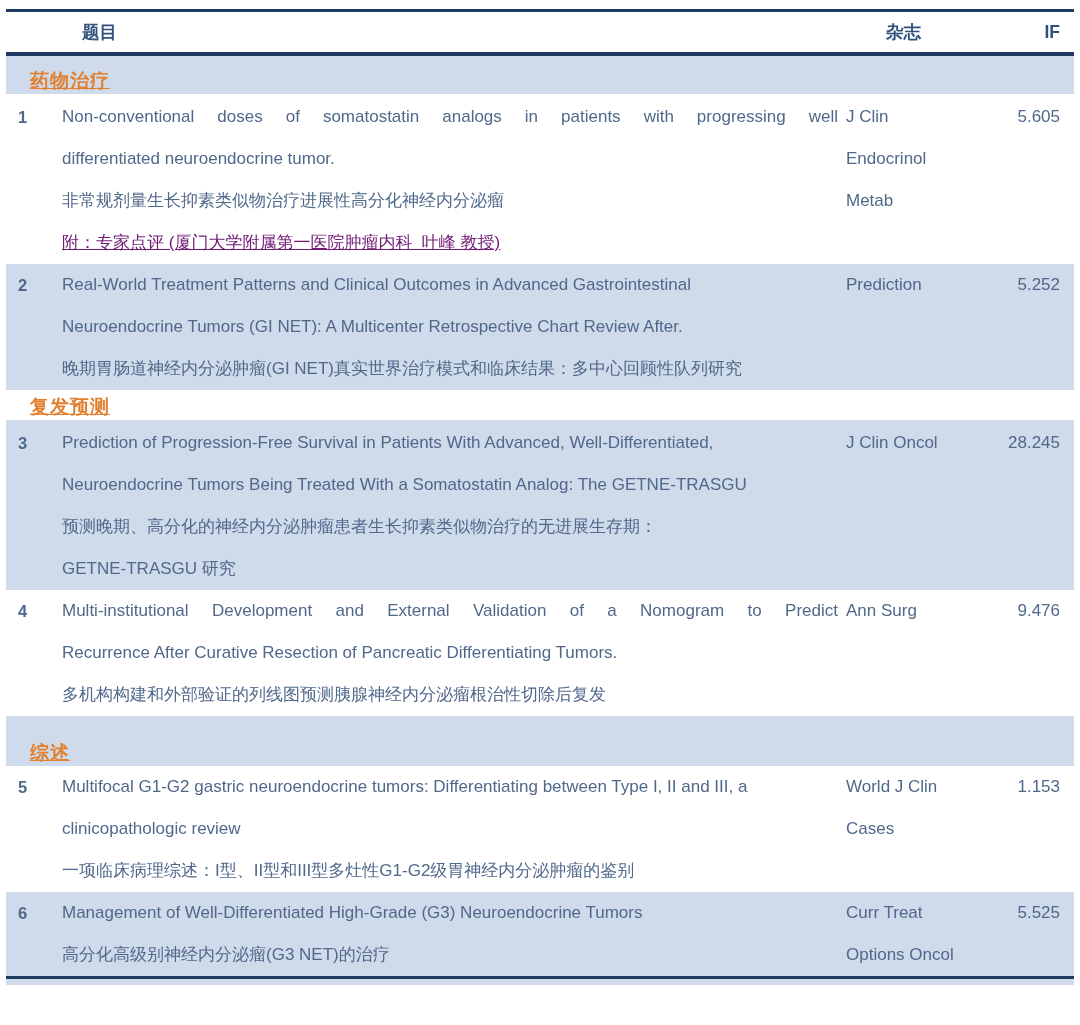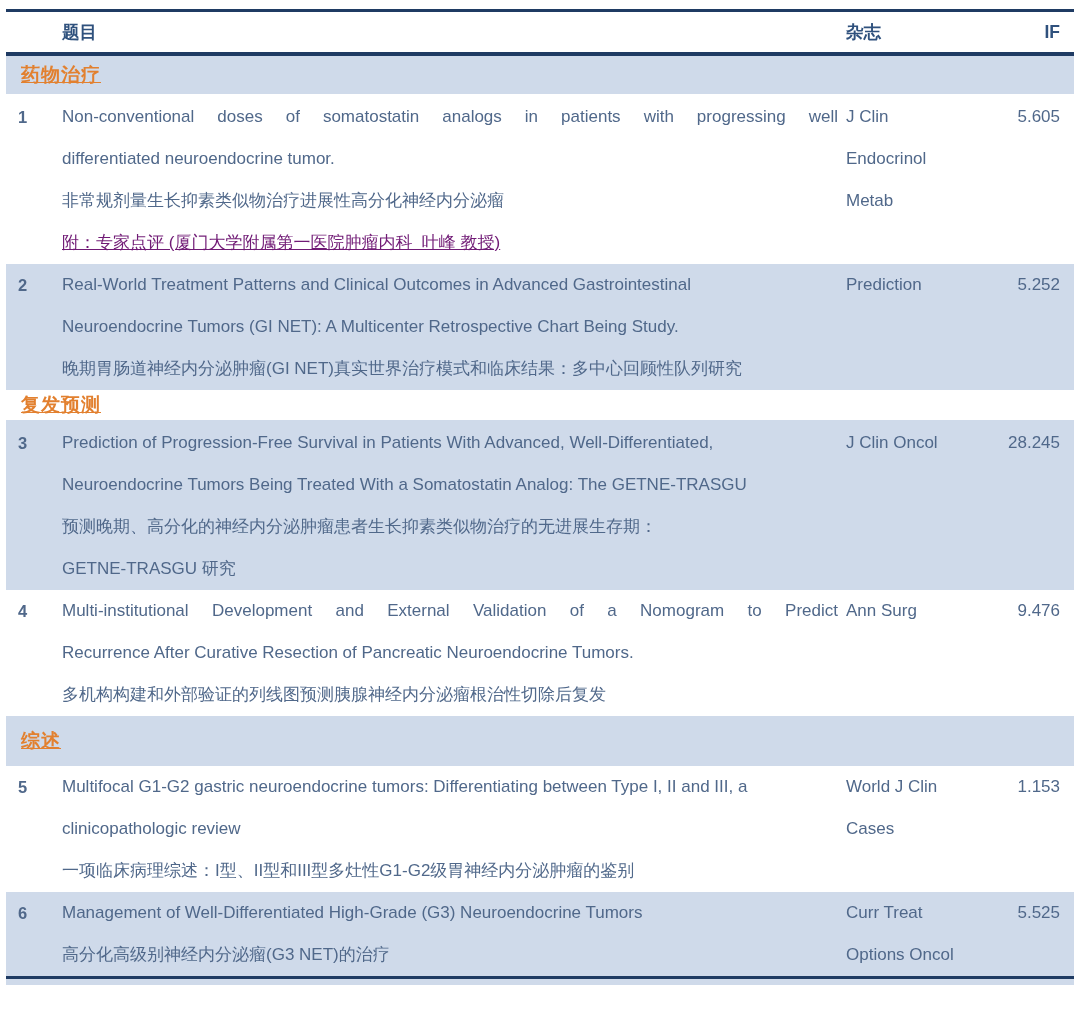--- a/index.html
+++ b/index.html
@@ -16,32 +16,33 @@
     margin-top: 9px;
     height: 40px;
     border-top: 3px solid #1F3B63;
     border-bottom: 4px solid #1F3B63;
     display: flex;
     align-items: center;
     padding: 0 14px 0 12px;
     color: #2F517D;
     font-weight: bold;
     font-size: 17.5px;
+    gap: 20px;
   }
 
   
   .col-num     { width: 44px; flex: none; }
   .col-title   { width: 776px; flex: none; }
   .col-journal { width: 122px; flex: none; margin-left: 8px; }
   .col-if      { flex: 1; text-align: right; }
 
   
   .section {
-    display: flex; align-items: center;
-    padding-left: 15px;
+    display: flex; align-items: flex-end;
+    padding-left: 24px;
   }
   .s1 { height: 38px; }
   .s2 { height: 30px; }
   .s3 { height: 50px; }
   .section-label {
     color: #E2802F;
     font-weight: bold;
     font-size: 19px;
     text-decoration: underline;
     letter-spacing: 1px;
@@ -106,21 +107,21 @@
         <span class="ln">Endocrinol</span>
         <span class="ln">Metab</span>
       </div>
       <div class="col-if">5.605</div>
     </div>
 
     <div class="row shaded">
       <div class="col-num">2</div>
       <div class="col-title">
         <span class="ln">Real-World Treatment Patterns and Clinical Outcomes in Advanced Gastrointestinal</span>
-        <span class="ln">Neuroendocrine Tumors (GI NET): A Multicenter Retrospective Chart Being Study.</span>
+        <span class="ln">Neuroendocrine Tumors (GI NET): A Multicenter Retrospective Chart Review After.</span>
         <span class="ln">晚期胃肠道神经内分泌肿瘤(GI NET)真实世界治疗模式和临床结果：多中心回顾性队列研究</span>
       </div>
       <div class="col-journal">
         <span class="ln">Prediction</span>
       </div>
       <div class="col-if">5.252</div>
     </div>
 
     <div class="section s2">
       <span class="section-label">复发预测</span>
@@ -137,21 +138,21 @@
       <div class="col-journal">
         <span class="ln">J Clin Oncol</span>
       </div>
       <div class="col-if">28.245</div>
     </div>
 
     <div class="row">
       <div class="col-num">4</div>
       <div class="col-title">
         <span class="ln stretch">Multi-institutional Development and External Validation of a Nomogram to Predict</span>
-        <span class="ln">Recurrence After Curative Resection of Pancreatic Neuroendocrine Tumors.</span>
+        <span class="ln">Recurrence After Curative Resection of Pancreatic Differentiating Tumors.</span>
         <span class="ln">多机构构建和外部验证的列线图预测胰腺神经内分泌瘤根治性切除后复发</span>
       </div>
       <div class="col-journal">
         <span class="ln">Ann Surg</span>
       </div>
       <div class="col-if">9.476</div>
     </div>
 
     <div class="section s3 shaded">
       <span class="section-label">综述</span>

